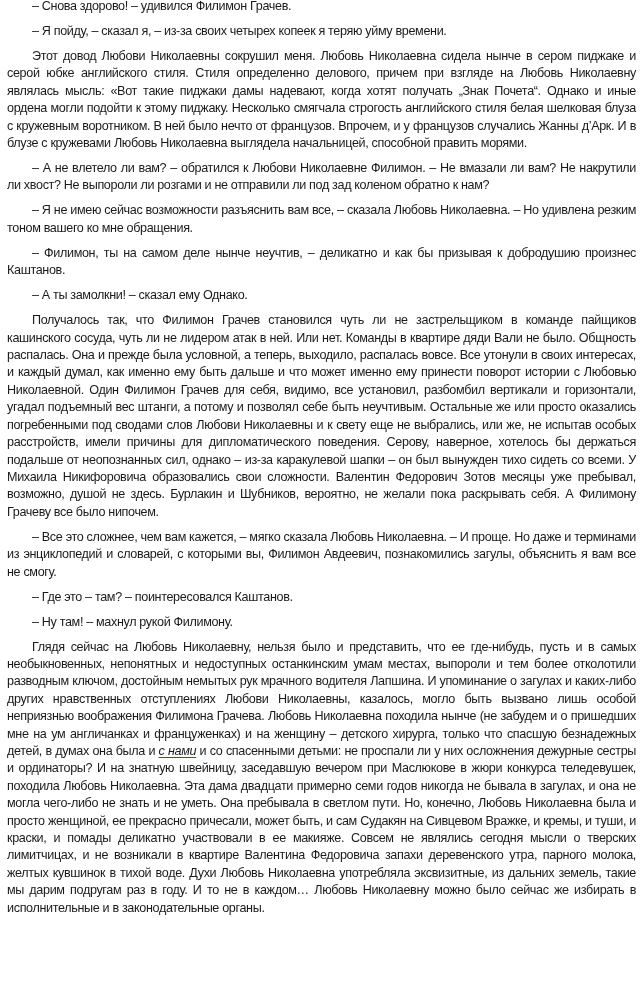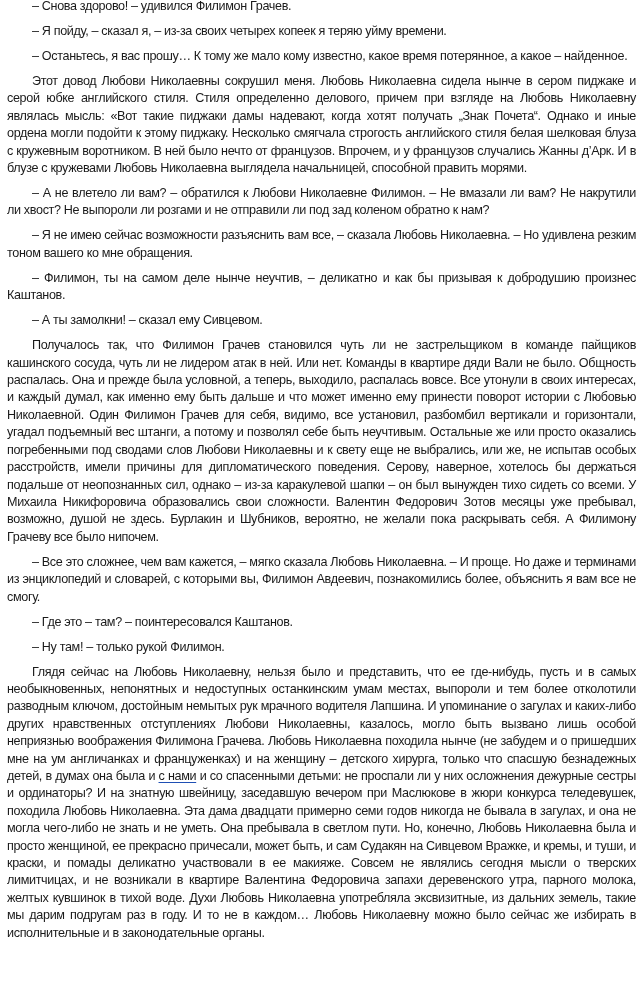--- a/index.html
+++ b/index.html
@@ -24,33 +24,33 @@
       letter-spacing: -0.35px;
       word-spacing: 0px;
       transform-origin: left top;
     }
     .para.first { margin-top: -2px; }
     .ul {
       text-decoration: underline;
       text-decoration-color: #1f4fb4;
       text-decoration-thickness: 1px;
       text-underline-offset: 2px;
+      font-style: italic;
     }
   </style>
 </head>
 <body style="color: rgb(26, 26, 26); background: rgb(255, 255, 255);">
 
 <div class="page">
   <p class="para first">– Снова здорово! – удивился Филимон Грачев.</p>
   <p class="para">– Я пойду, – сказал я, – из-за своих четырех копеек я теряю уйму времени.</p>
-  <p class="para">– Останьтесь, я вас прошу… К тому же мало кому известно, какое время потерянное, а какое – найденное.</p>
   <p class="para">Этот довод Любови Николаевны сокрушил меня. Любовь Николаевна сидела нынче в сером пиджаке и серой юбке английского стиля. Стиля определенно делового, причем при взгляде на Любовь Николаевну являлась мысль: «Вот такие пиджаки дамы надевают, когда хотят получать „Знак Почета“. Однако и иные ордена могли подойти к этому пиджаку. Несколько смягчала строгость английского стиля белая шелковая блуза с кружевным воротником. В ней было нечто от французов. Впрочем, и у французов случались Жанны д’Арк. И в блузе с кружевами Любовь Николаевна выглядела начальницей, способной править морями.</p>
   <p class="para">– А не влетело ли вам? – обратился к Любови Николаевне Филимон. – Не вмазали ли вам? Не накрутили ли хвост? Не выпороли ли розгами и не отправили ли под зад коленом обратно к нам?</p>
   <p class="para">– Я не имею сейчас возможности разъяснить вам все, – сказала Любовь Николаевна. – Но удивлена резким тоном вашего ко мне обращения.</p>
   <p class="para">– Филимон, ты на самом деле нынче неучтив, – деликатно и как бы призывая к добродушию произнес Каштанов.</p>
-  <p class="para">– А ты замолкни! – сказал ему Сивцевом.</p>
+  <p class="para">– А ты замолкни! – сказал ему Однако.</p>
   <p class="para">Получалось так, что Филимон Грачев становился чуть ли не застрельщиком в команде пайщиков кашинского сосуда, чуть ли не лидером атак в ней. Или нет. Команды в квартире дяди Вали не было. Общность распалась. Она и прежде была условной, а теперь, выходило, распалась вовсе. Все утонули в своих интересах, и каждый думал, как именно ему быть дальше и что может именно ему принести поворот истории с Любовью Николаевной. Один Филимон Грачев для себя, видимо, все установил, разбомбил вертикали и горизонтали, угадал подъемный вес штанги, а потому и позволял себе быть неучтивым. Остальные же или просто оказались погребенными под сводами слов Любови Николаевны и к свету еще не выбрались, или же, не испытав особых расстройств, имели причины для дипломатического поведения. Серову, наверное, хотелось бы держаться подальше от неопознанных сил, однако – из-за каракулевой шапки – он был вынужден тихо сидеть со всеми. У Михаила Никифоровича образовались свои сложности. Валентин Федорович Зотов месяцы уже пребывал, возможно, душой не здесь. Бурлакин и Шубников, вероятно, не желали пока раскрывать себя. А Филимону Грачеву все было нипочем.</p>
-  <p class="para">– Все это сложнее, чем вам кажется, – мягко сказала Любовь Николаевна. – И проще. Но даже и терминами из энциклопедий и словарей, с которыми вы, Филимон Авдеевич, познакомились более, объяснить я вам все не смогу.</p>
+  <p class="para">– Все это сложнее, чем вам кажется, – мягко сказала Любовь Николаевна. – И проще. Но даже и терминами из энциклопедий и словарей, с которыми вы, Филимон Авдеевич, познакомились загулы, объяснить я вам все не смогу.</p>
   <p class="para">– Где это – там? – поинтересовался Каштанов.</p>
-  <p class="para">– Ну там! – только рукой Филимон.</p>
+  <p class="para">– Ну там! – махнул рукой Филимону.</p>
   <p class="para"><span>Глядя сейчас на Любовь Николаевну, нельзя было и представить, что ее где-нибудь, пусть и в самых необыкновенных, непонятных и недоступных останкинским умам местах, выпороли и тем более отколотили разводным ключом, достойным немытых рук мрачного водителя Лапшина. И упоминание о загулах и каких-либо других нравственных отступлениях Любови Николаевны, казалось, могло быть вызвано лишь особой неприязнью воображения Филимона Грачева. Любовь Николаевна походила нынче (не забудем и о пришедших мне на ум англичанках и француженках) и на женщину – детского хирурга, только что спасшую безнадежных детей, в думах она была и </span><span class="ul" style="text-decoration-color: rgb(31, 79, 180);">с нами</span><span> и со спасенными детьми: не проспали ли у них осложнения дежурные сестры и ординаторы? И на знатную швейницу, заседавшую вечером при Маслюкове в жюри конкурса теледевушек, походила Любовь Николаевна. Эта дама двадцати примерно семи годов никогда не бывала в загулах, и она не могла чего-либо не знать и не уметь. Она пребывала в светлом пути. Но, конечно, Любовь Николаевна была и просто женщиной, ее прекрасно причесали, может быть, и сам Судакян на Сивцевом Вражке, и кремы, и туши, и краски, и помады деликатно участвовали в ее макияже. Совсем не являлись сегодня мысли о тверских лимитчицах, и не возникали в квартире Валентина Федоровича запахи деревенского утра, парного молока, желтых кувшинок в тихой воде. Духи Любовь Николаевна употребляла эксвизитные, из дальних земель, такие мы дарим подругам раз в году. И то не в каждом… Любовь Николаевну можно было сейчас же избирать в исполнительные и в законодательные органы.</span></p>
 
 </div>
 
 </body></html>

